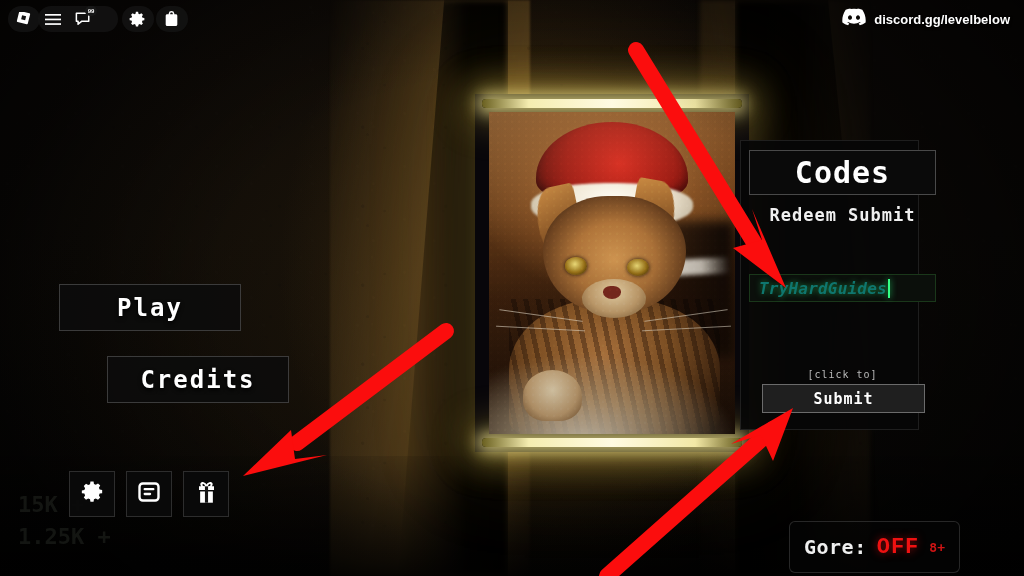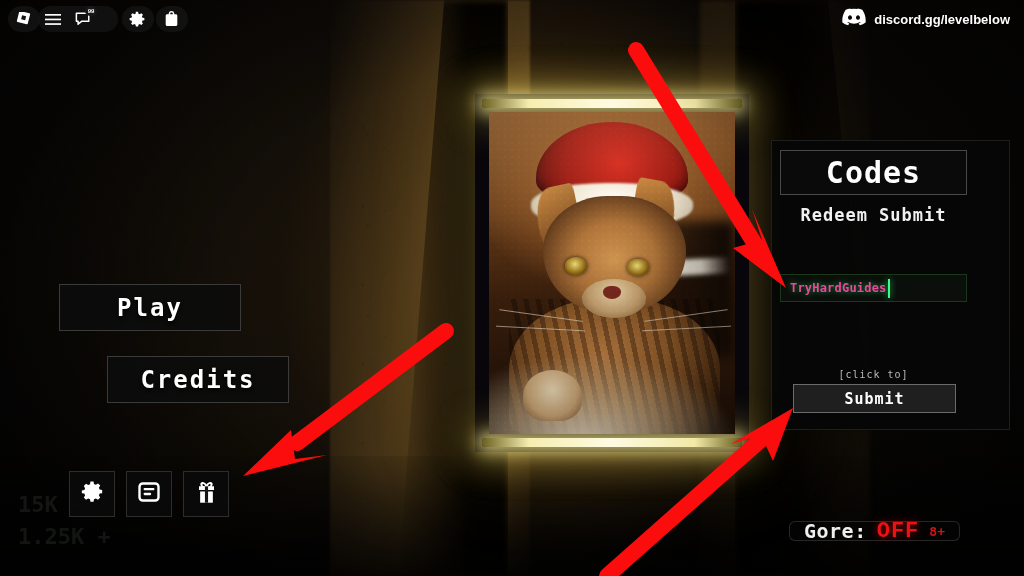--- a/index.html
+++ b/index.html
@@ -201,59 +201,59 @@
   }
   .icon-btn.b1 { left:69px; }
   .icon-btn.b2 { left:126px; }
   .icon-btn.b3 { left:183px; }
 
   .ghost-text { position:absolute; left:18px; color:rgba(120,130,110,.16);
     font-family:"DejaVu Sans Mono", monospace; font-size:22px; font-weight:700; z-index:5; }
 
   
   .codes-panel {
-    position:absolute; left:771px; top:140px; width:239px; height:290px;
+    position:absolute; left:740px; top:140px; width:179px; height:290px;
     background:rgba(6,6,6,.93); border:1px solid rgba(120,120,120,.22); z-index:25;
   }
   .codes-title {
     position:absolute; left:8px; top:9px; width:187px; height:45px;
     background:#0a0a0a; border:1px solid rgba(150,150,150,.45);
     display:flex; align-items:center; justify-content:center;
     color:#fff; font-family:"DejaVu Sans Mono",monospace; font-weight:700; font-size:30px; letter-spacing:1px;
   }
   .codes-sub {
     position:absolute; left:0; top:64px; width:203px; text-align:center;
     color:#f0f0f0; font-family:"DejaVu Sans Mono",monospace; font-weight:700; font-size:17px; letter-spacing:1px;
   }
   .code-input {
     position:absolute; left:8px; top:133px; width:187px; height:28px;
     background:#0b0f0b; border:1px solid rgba(40,90,40,.55);
     display:flex; align-items:center; padding-left:9px;
   }
   .code-input .val {
-    color:#ec4899; font-family:"DejaVu Sans Mono",monospace; font-weight:700; font-size:12px;
-    letter-spacing:.2px; text-shadow:0 0 6px rgba(45,240,120,.55);
+    color:#0f766e; font-family:"DejaVu Sans Mono",monospace; font-weight:700; font-size:16px;
+    letter-spacing:.2px; text-shadow:0 0 6px rgba(45,240,120,.55);font-style:italic;
   }
   .caret { width:2px; height:19px; background:#35ff85; margin-left:1px;
     box-shadow:0 0 6px rgba(45,255,130,.8); }
   .click-to {
     position:absolute; left:0; top:228px; width:203px; text-align:center;
     color:#b9b9b9; font-family:"DejaVu Sans Mono",monospace; font-size:10px; letter-spacing:1px;
   }
   .submit-btn {
     position:absolute; left:21px; top:243px; width:163px; height:29px;
     background:#1f1f1f; border:1px solid rgba(170,170,170,.55);
     display:flex; align-items:center; justify-content:center;
     color:#fff; font-family:"DejaVu Sans Mono",monospace; font-weight:700; font-size:15px; letter-spacing:1px;
     cursor:pointer;
   }
 
   
   .gore {
-    position:absolute; left:789px; top:521px; height:20px; padding:6px 14px;
+    position:absolute; left:789px; top:521px; height:52px; padding:6px 14px;
     border:1px solid rgba(110,110,110,.35); border-radius:6px;
     display:flex; align-items:center; gap:10px; z-index:25; background:rgba(5,5,5,.55);
   }
   .gore-label { color:#efefef; font-family:"DejaVu Sans Mono",monospace; font-weight:700; font-size:20px; letter-spacing:.5px; }
   .gore-val { font-family:"DejaVu Sans Mono",monospace; font-weight:700; font-size:22px; letter-spacing:1px; }
   .gore-age { font-family:"DejaVu Sans Mono",monospace; font-weight:700; font-size:13px; }
 
   
   .arrows { position:absolute; inset:0; z-index:60; pointer-events:none; }
 </style>

